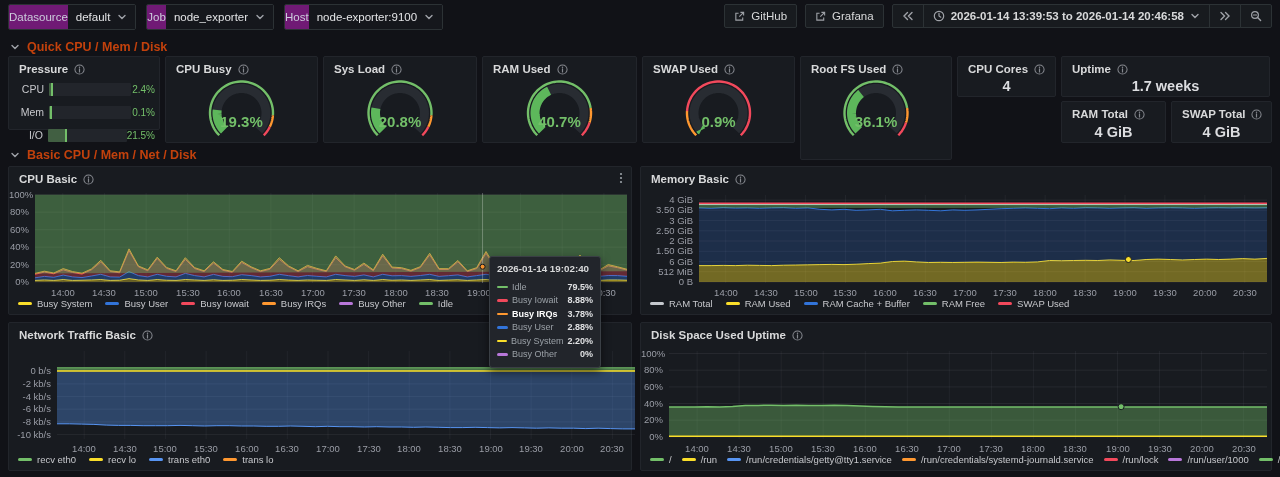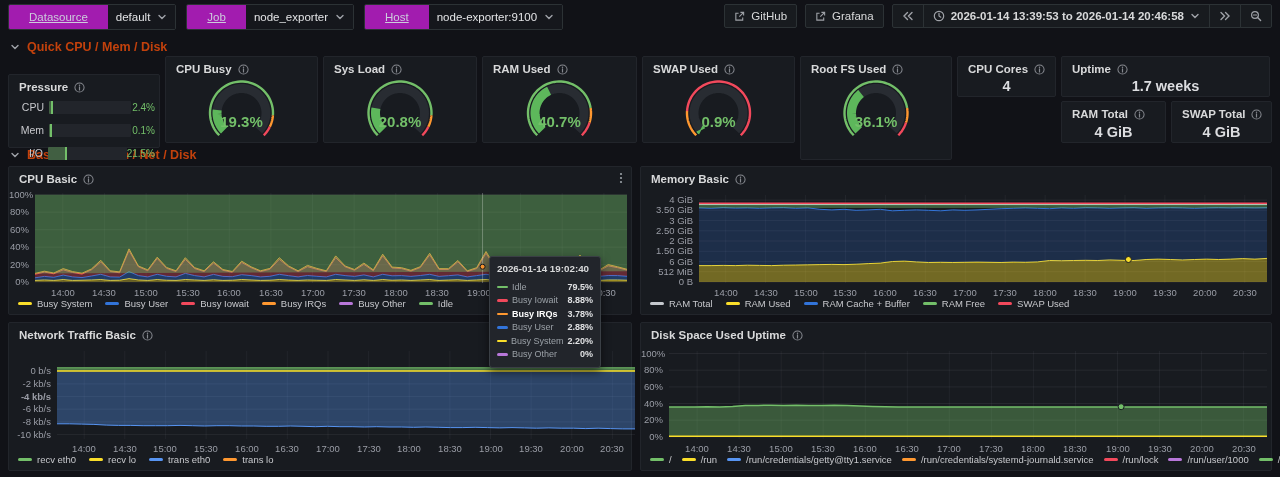--- a/index.html
+++ b/index.html
@@ -2,21 +2,21 @@
 <html><head>
 <meta charset="utf-8">
 <style>
   html,body{margin:0;padding:0;background:#0b0c0e;}
   #app{position:relative;width:1280px;height:477px;background:#111217;overflow:hidden;
        font-family:"Liberation Sans",sans-serif;color:#d8d9da;}
   .abs{position:absolute;}
   
   .cluster{position:absolute;top:4px;display:flex;gap:10px;align-items:center;}
   .varctl{display:flex;height:24px;border:1px solid #2c3235;border-radius:2px;overflow:hidden;background:#111217;}
-  .varctl .lbl{background:#a21caf;padding:0 20px;display:flex;align-items:center;font-size:11.5px;color:#ccccdc;text-decoration:underline;}
+  .varctl .lbl{background:#701a75;padding:0 0;display:flex;align-items:center;font-size:11.5px;color:#ccccdc;}
   .varctl .val{padding:0 8px;display:flex;align-items:center;gap:7px;font-size:11.5px;color:#e3e4e6;background:#15171c;cursor:pointer;}
   .btn{display:inline-flex;align-items:center;gap:6px;height:24px;padding:0 9px;background:#181b1f;
        border:1px solid #2c3235;border-radius:2px;color:#d8d9da;font-size:11.5px;cursor:pointer;white-space:nowrap;}
   .tgroup{display:flex;}
   .tgroup .btn{border-radius:0;margin-left:-1px;}
   .tgroup .btn:first-child{border-radius:2px 0 0 2px;margin-left:0;}
   .tgroup .btn:last-child{border-radius:0 2px 2px 0;}
   .icon{display:inline-flex;align-items:center;justify-content:center;color:#9fa2a8;}
   .icon svg{display:block;}
   
@@ -164,21 +164,21 @@
   </div>
   <div class="section" style="left:10px;top:148px;">
     <span class="icon">
         <svg width="10" height="10" viewBox="0 0 10 10">
           <path d="M2 3.5 L5 6.5 L8 3.5" stroke="currentColor" fill="none" stroke-width="1.4" stroke-linecap="round"></path>
         </svg>
       </span>
     <span>Basic CPU / Mem / Net / Disk</span>
   </div>
 
-  <div class="panel" style="left:8px;top:74px;width:152px;height:74px;">
+  <div class="panel" style="left:8px;top:56px;width:152px;height:74px;">
     <div class="ptitle">
         <span>Pressure</span>
         <span class="icon">
           <svg width="11" height="11" viewBox="0 0 12 12">
             <circle cx="6" cy="6" r="5" stroke="#85888e" fill="none" stroke-width="1.1"></circle>
             <circle cx="6" cy="3.6" r="0.8" fill="#85888e"></circle>
             <path d="M6 5.4 V8.6" stroke="#85888e" stroke-width="1.3" stroke-linecap="round"></path>
           </svg>
         </span>
       </div>
@@ -586,21 +586,21 @@
           <line x1="555.4" x2="555.4" y1="0" y2="88" stroke="rgba(204,204,220,0.06)" stroke-width="1"></line>
           <path d="M0.0,20.3 L12.3,20.3 L24.6,20.3 L36.9,20.3 L49.2,20.3 L61.5,20.3 L73.8,20.3 L86.1,20.3 L98.4,20.3 L110.7,20.3 L123.0,20.3 L135.3,20.3 L147.6,20.3 L159.9,20.3 L172.2,20.3 L184.5,20.3 L196.8,20.3 L209.1,20.3 L221.4,20.3 L233.7,20.3 L246.0,20.3 L258.3,20.3 L270.6,20.3 L282.9,20.3 L295.1,20.3 L307.4,20.3 L319.7,20.3 L332.0,20.3 L344.3,20.3 L356.6,20.3 L368.9,20.3 L381.2,20.3 L393.5,20.3 L405.8,20.3 L418.1,20.3 L430.4,20.3 L442.7,20.3 L455.0,20.3 L467.3,20.3 L479.6,20.3 L491.9,20.3 L504.2,20.3 L516.5,20.3 L528.8,20.3 L541.1,20.3 L553.4,20.3 L565.7,20.3 L578.0,20.3 L578.0,77.9 L565.7,77.9 L553.4,77.6 L541.1,77.2 L528.8,77.6 L516.5,77.2 L504.2,77.2 L491.9,76.9 L479.6,77.2 L467.3,76.9 L455.0,76.6 L442.7,76.9 L430.4,76.6 L418.1,76.3 L405.8,76.6 L393.5,76.6 L381.2,76.3 L368.9,76.0 L356.6,76.3 L344.3,76.0 L332.0,76.0 L319.7,75.7 L307.4,76.0 L295.1,75.7 L282.9,75.7 L270.6,75.3 L258.3,75.7 L246.0,75.3 L233.7,75.0 L221.4,75.3 L209.1,75.3 L196.8,75.0 L184.5,75.0 L172.2,74.7 L159.9,74.7 L147.6,75.0 L135.3,74.7 L123.0,74.4 L110.7,74.7 L98.4,74.7 L86.1,74.7 L73.8,74.4 L61.5,74.4 L49.2,74.1 L36.9,73.4 L24.6,73.1 L12.3,72.8 L0.0,72.8 Z" fill="rgba(87,148,242,0.35)" stroke="none"></path>
           <path d="M0.0,72.8 L12.3,72.8 L24.6,73.1 L36.9,73.4 L49.2,74.1 L61.5,74.4 L73.8,74.4 L86.1,74.7 L98.4,74.7 L110.7,74.7 L123.0,74.4 L135.3,74.7 L147.6,75.0 L159.9,74.7 L172.2,74.7 L184.5,75.0 L196.8,75.0 L209.1,75.3 L221.4,75.3 L233.7,75.0 L246.0,75.3 L258.3,75.7 L270.6,75.3 L282.9,75.7 L295.1,75.7 L307.4,76.0 L319.7,75.7 L332.0,76.0 L344.3,76.0 L356.6,76.3 L368.9,76.0 L381.2,76.3 L393.5,76.6 L405.8,76.6 L418.1,76.3 L430.4,76.6 L442.7,76.9 L455.0,76.6 L467.3,76.9 L479.6,77.2 L491.9,76.9 L504.2,77.2 L516.5,77.2 L528.8,77.6 L541.1,77.2 L553.4,77.6 L565.7,77.9 L578.0,77.9" fill="none" stroke="#5794f2" stroke-width="1"></path>
           <path d="M0.0,16.8 L578.0,16.8 L578.0,20.3 L0.0,20.3 Z" fill="rgba(115,191,105,0.55)" stroke="none"></path>
           <path d="M0.0,16.8 L578.0,16.8" fill="none" stroke="#73bf69" stroke-width="1"></path>
           <line x1="0" x2="578" y1="19.9" y2="19.9" stroke="#fade2a" stroke-width="1.5"></line>
         </svg>
       </div>
       <div class="ylab" style="left: 0px; width: 42px; top: 43px;">0 b/s</div>
       <div class="ylab" style="left: 0px; width: 42px; top: 56px;">-2 kb/s</div>
-      <div class="ylab" style="left: 0px; width: 42px; top: 69px; font-weight: bold;">-4 kb/s</div>
+      <div class="ylab" style="left: 0px; width: 42px; top: 69px;">-4 kb/s</div>
       <div class="ylab" style="left: 0px; width: 42px; top: 81px;">-6 kb/s</div>
       <div class="ylab" style="left: 0px; width: 42px; top: 94px;">-8 kb/s</div>
       <div class="ylab" style="left: 0px; width: 42px; top: 107px;">-10 kb/s</div>
       <div class="xlab" style="left: 55px; top: 121px;">14:00</div>
       <div class="xlab" style="left: 96px; top: 121px;">14:30</div>
       <div class="xlab" style="left: 136px; top: 121px;">15:00</div>
       <div class="xlab" style="left: 177px; top: 121px;">15:30</div>
       <div class="xlab" style="left: 218px; top: 121px;">16:00</div>
       <div class="xlab" style="left: 258px; top: 121px;">16:30</div>
       <div class="xlab" style="left: 299px; top: 121px;">17:00</div>

